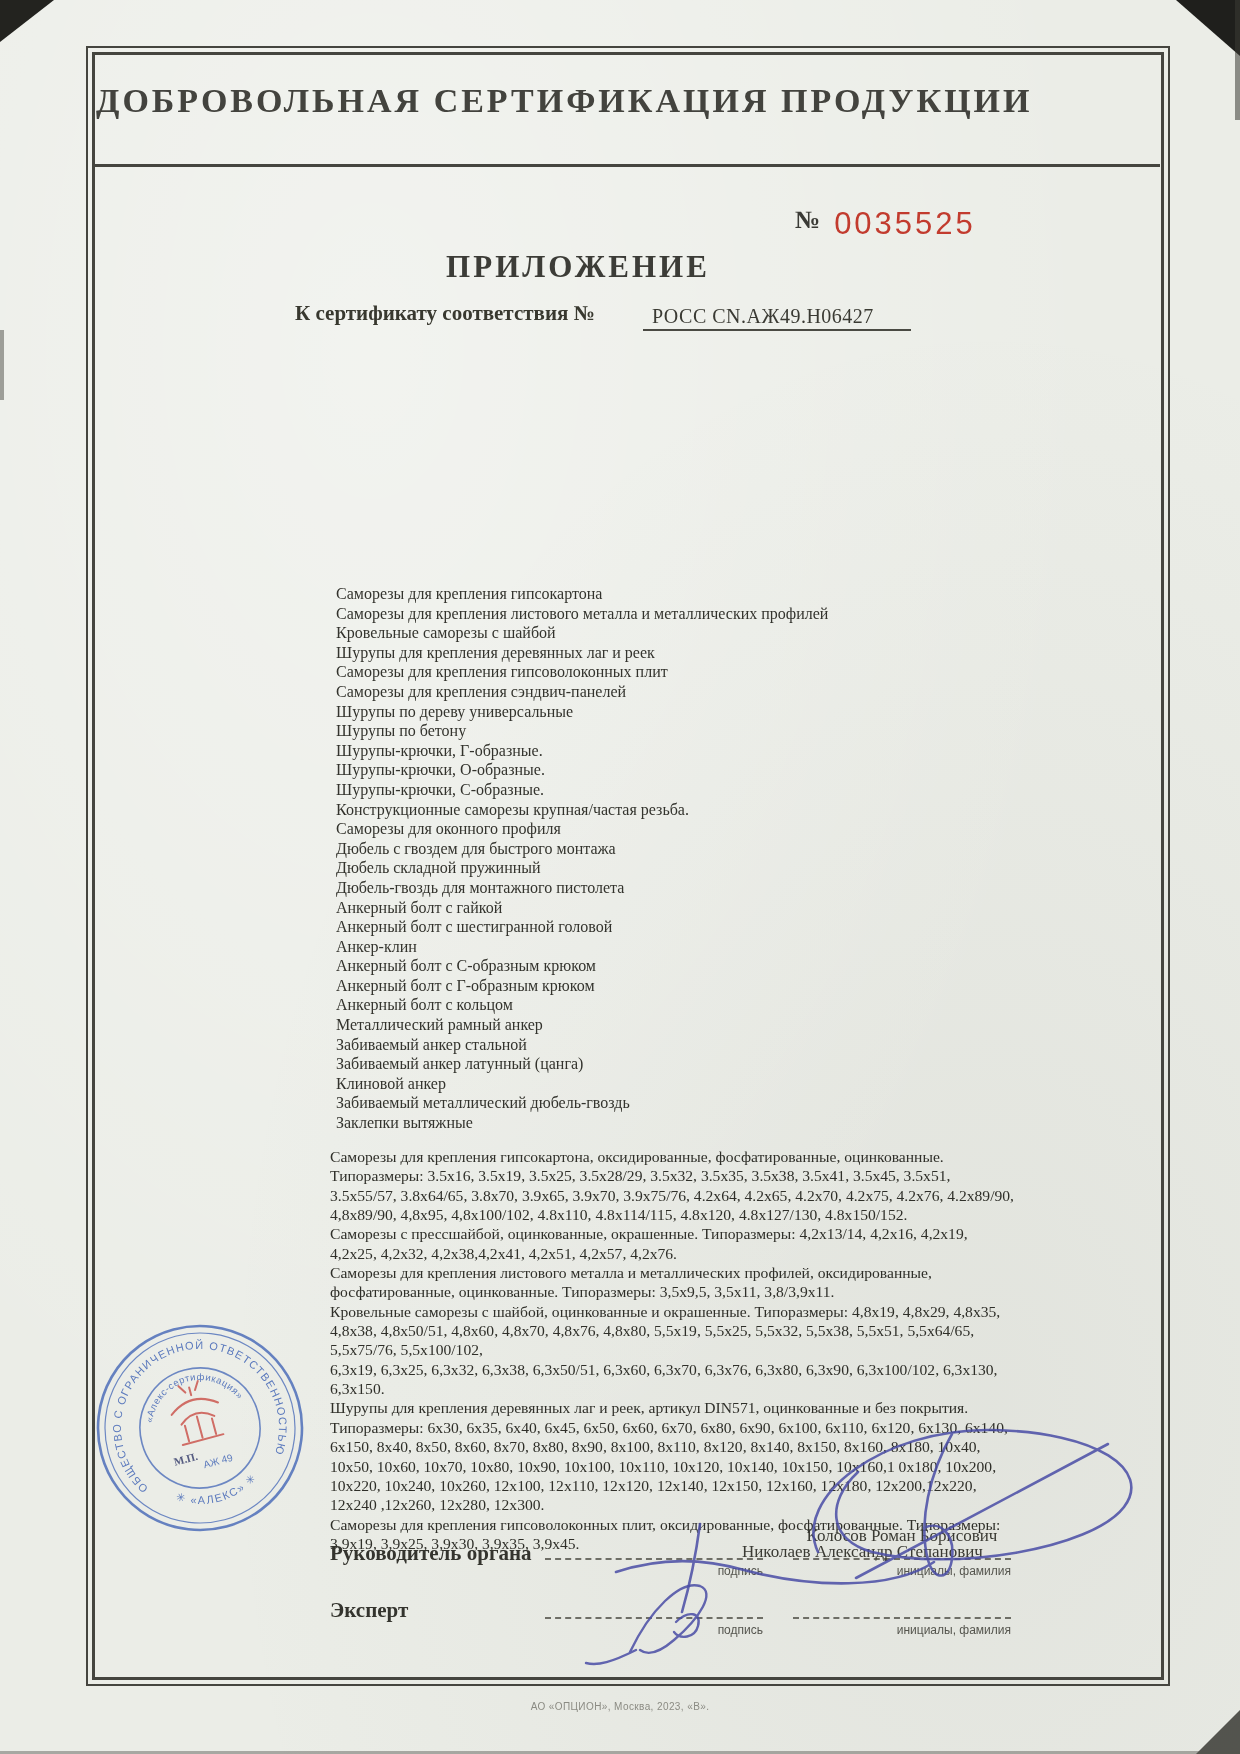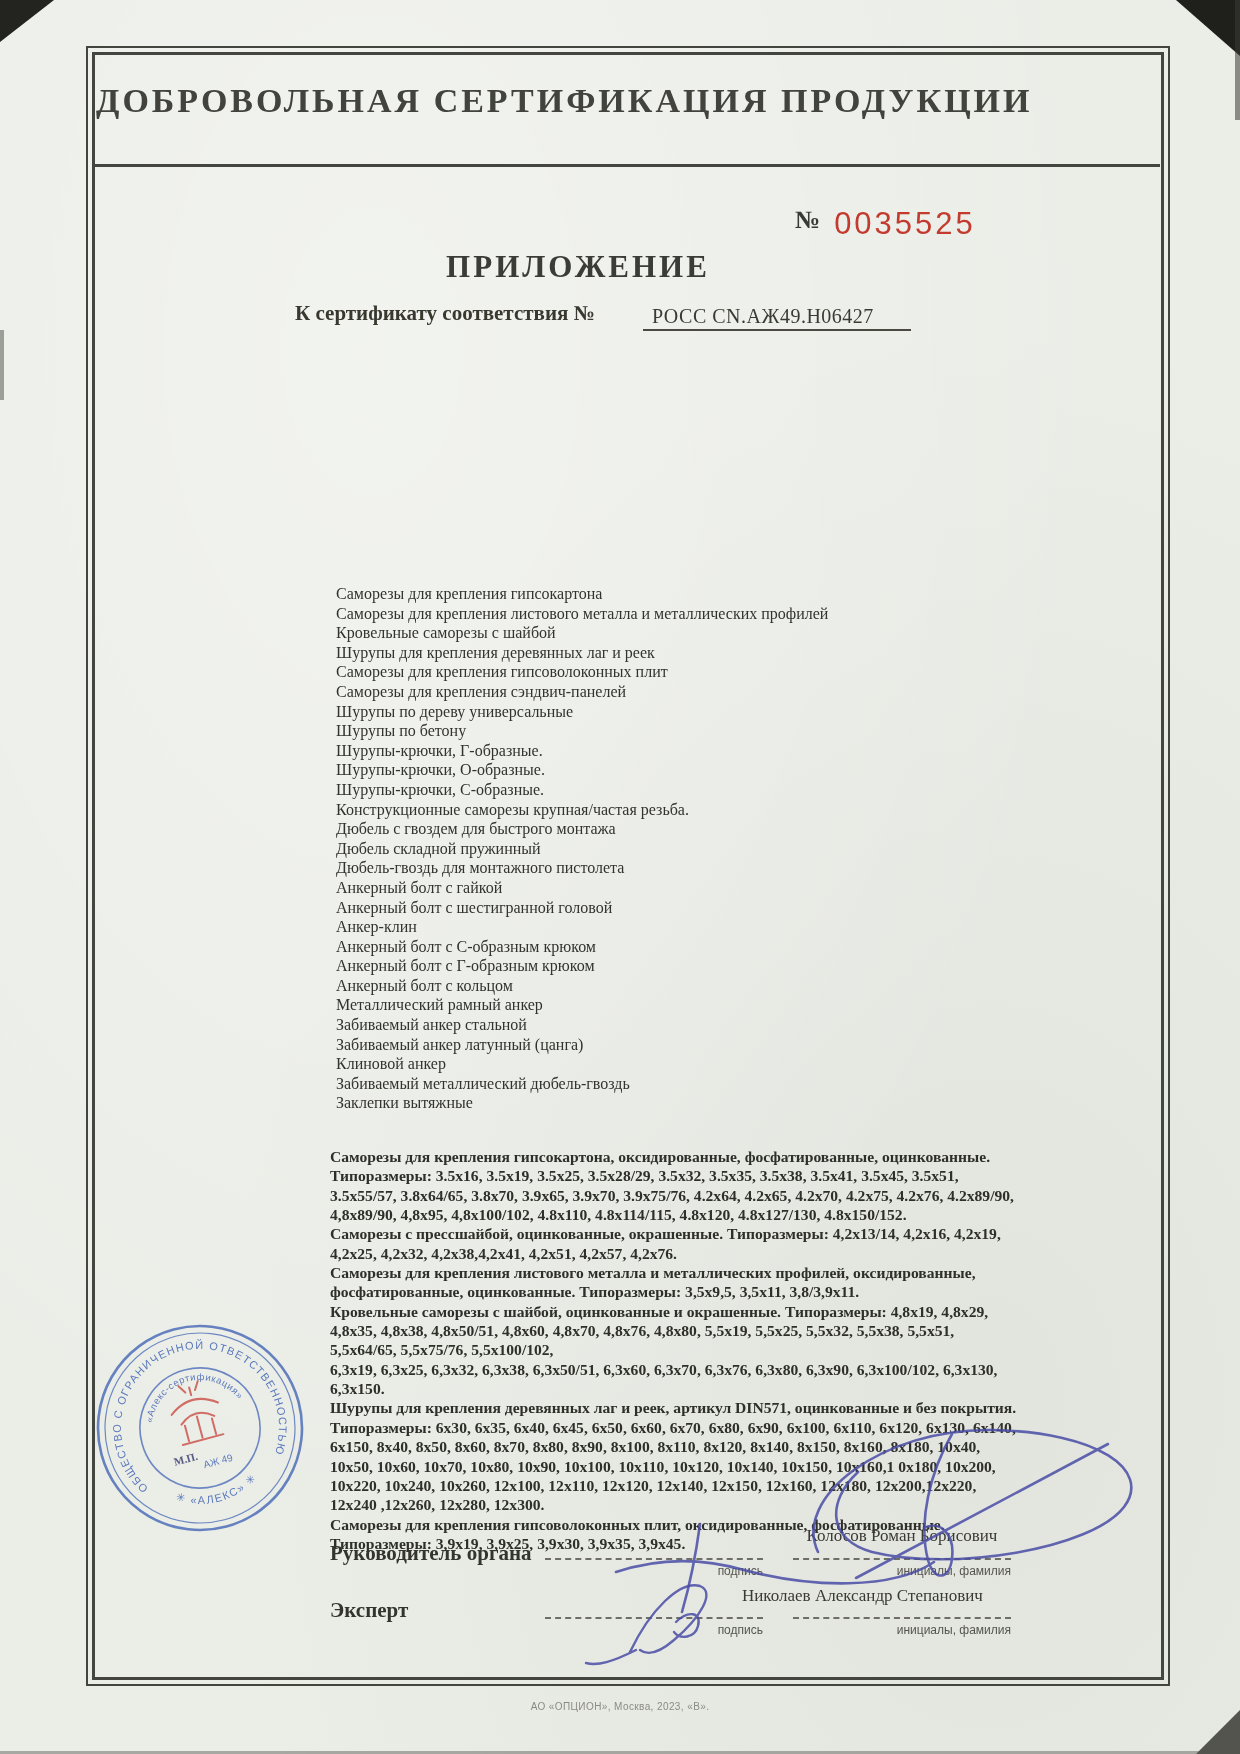--- a/index.html
+++ b/index.html
@@ -45,21 +45,21 @@
   }
   .cert-line{position:absolute;left:295px;top:301px;z-index:2;white-space:nowrap;}
   .cert-label{font-size:21px;font-weight:bold;color:#38382f;margin-top:35px;}
   .cert-number{position:absolute;left:652px;top:305px;z-index:3;font-size:20px;font-weight:normal;letter-spacing:.5px;color:#3a3a33;white-space:nowrap;}
   .cert-underline{position:absolute;left:643px;top:329px;width:268px;height:2px;background:#4a4a43;z-index:2;}
 
   .product-list{position:absolute;left:336px;top:584px;width:700px;z-index:2;
     font-size:16px;line-height:19.6px;color:#33332d;}
   .spec-block{position:absolute;left:330px;top:1147px;width:687px;z-index:2;
     font-size:15.6px;line-height:19.35px;color:#2f2f29;}
-  .spec-block p{margin:0;white-space:pre-wrap;font-weight:bold;}
+  .spec-block p{margin:0;white-space:pre-wrap;}
 
   .sig-role{position:absolute;left:330px;z-index:2;font-size:21px;font-weight:bold;color:#34342e;white-space:nowrap;}
   .sig-name{position:absolute;z-index:2;font-size:17px;color:#3a3a33;white-space:nowrap;text-align:center;}
   .sig-line{position:absolute;height:0;border-bottom:2px dashed #6e6e66;z-index:2;}
   .sig-caption{position:absolute;z-index:2;font-family:"Liberation Sans",sans-serif;font-size:12px;color:#55554e;text-align:right;}
 
   .footer-imprint{position:absolute;left:0;top:1701px;width:100%;z-index:2;text-align:center;
     font-family:"Liberation Sans",sans-serif;font-size:10px;letter-spacing:.4px;color:#8b8b83;}
 
   .stamp{position:absolute;left:70px;top:1298px;width:260px;height:260px;z-index:4;opacity:.92;}
@@ -102,20 +102,21 @@
       <div class="product-item">Кровельные саморезы с шайбой</div>
       <div class="product-item">Шурупы для крепления деревянных лаг и реек</div>
       <div class="product-item">Саморезы для крепления гипсоволоконных плит</div>
       <div class="product-item">Саморезы для крепления сэндвич-панелей</div>
       <div class="product-item">Шурупы по дереву универсальные</div>
       <div class="product-item">Шурупы по бетону</div>
       <div class="product-item">Шурупы-крючки, Г-образные.</div>
       <div class="product-item">Шурупы-крючки, О-образные.</div>
       <div class="product-item">Шурупы-крючки, С-образные.</div>
       <div class="product-item">Конструкционные саморезы крупная/частая резьба.</div>
+      <div class="product-item">Саморезы для оконного профиля</div>
       <div class="product-item">Дюбель с гвоздем для быстрого монтажа</div>
       <div class="product-item">Дюбель складной пружинный</div>
       <div class="product-item">Дюбель-гвоздь для монтажного пистолета</div>
       <div class="product-item">Анкерный болт с гайкой</div>
       <div class="product-item">Анкерный болт с шестигранной головой</div>
       <div class="product-item">Анкер-клин</div>
       <div class="product-item">Анкерный болт с С-образным крюком</div>
       <div class="product-item">Анкерный болт с Г-образным крюком</div>
       <div class="product-item">Анкерный болт с кольцом</div>
       <div class="product-item">Металлический рамный анкер</div>
@@ -136,21 +137,21 @@
       <p class="spec-paragraph">Саморезы для крепления гипсоволоконных плит, оксидированные, фосфатированные. Типоразмеры: 3,9х19, 3,9х25, 3,9х30, 3,9х35, 3,9х45.</p>
     </div>
 
   <div class="sig-name" style="left:782px;top:1526px;width:240px;">Колосов Роман Борисович</div>
   <div class="sig-role" style="top:1541px;">Руководитель органа</div>
   <div class="sig-line" style="left:545px;top:1558px;width:218px;"></div>
   <div class="sig-line" style="left:793px;top:1558px;width:218px;"></div>
   <div class="sig-caption" style="left:545px;top:1564px;width:218px;">подпись</div>
   <div class="sig-caption" style="left:793px;top:1564px;width:218px;">инициалы, фамилия</div>
 
-  <div class="sig-name" style="left:742px;top:1586px;width:240px;">Николаев Александр Степанович</div>
+  <div class="sig-name" style="left:742px;top:1542px;width:240px;">Николаев Александр Степанович</div>
   <div class="sig-role" style="top:1598px;">Эксперт</div>
   <div class="sig-line" style="left:545px;top:1617px;width:218px;"></div>
   <div class="sig-line" style="left:793px;top:1617px;width:218px;"></div>
   <div class="sig-caption" style="left:545px;top:1623px;width:218px;">подпись</div>
   <div class="sig-caption" style="left:793px;top:1623px;width:218px;">инициалы, фамилия</div>
 
   <svg class="stamp" viewBox="0 0 260 260">
     <g transform="rotate(-15 130 130)">
       <circle cx="130" cy="130" r="102" fill="none" stroke="#3f63b5" stroke-width="2.6" opacity=".85"></circle>
       <circle cx="130" cy="130" r="95" fill="none" stroke="#3f63b5" stroke-width="1.2" opacity=".8"></circle>

